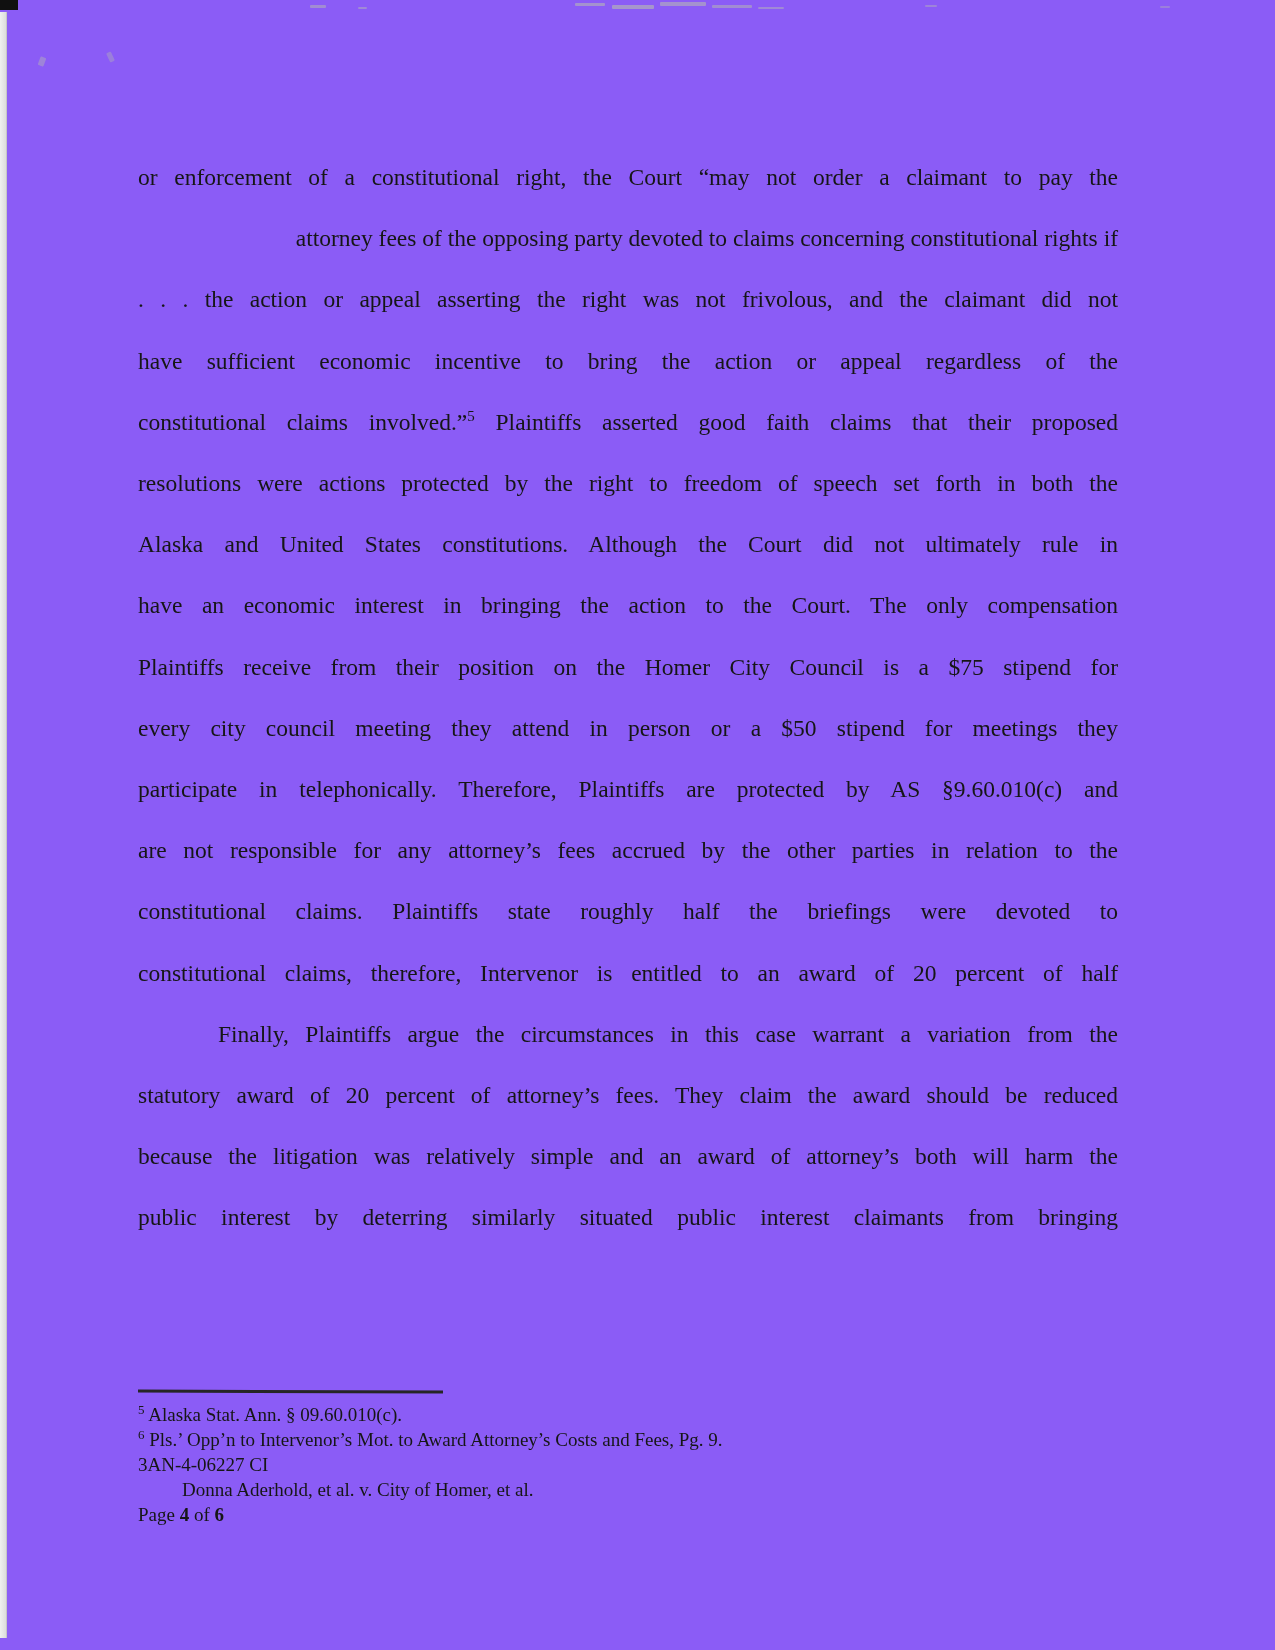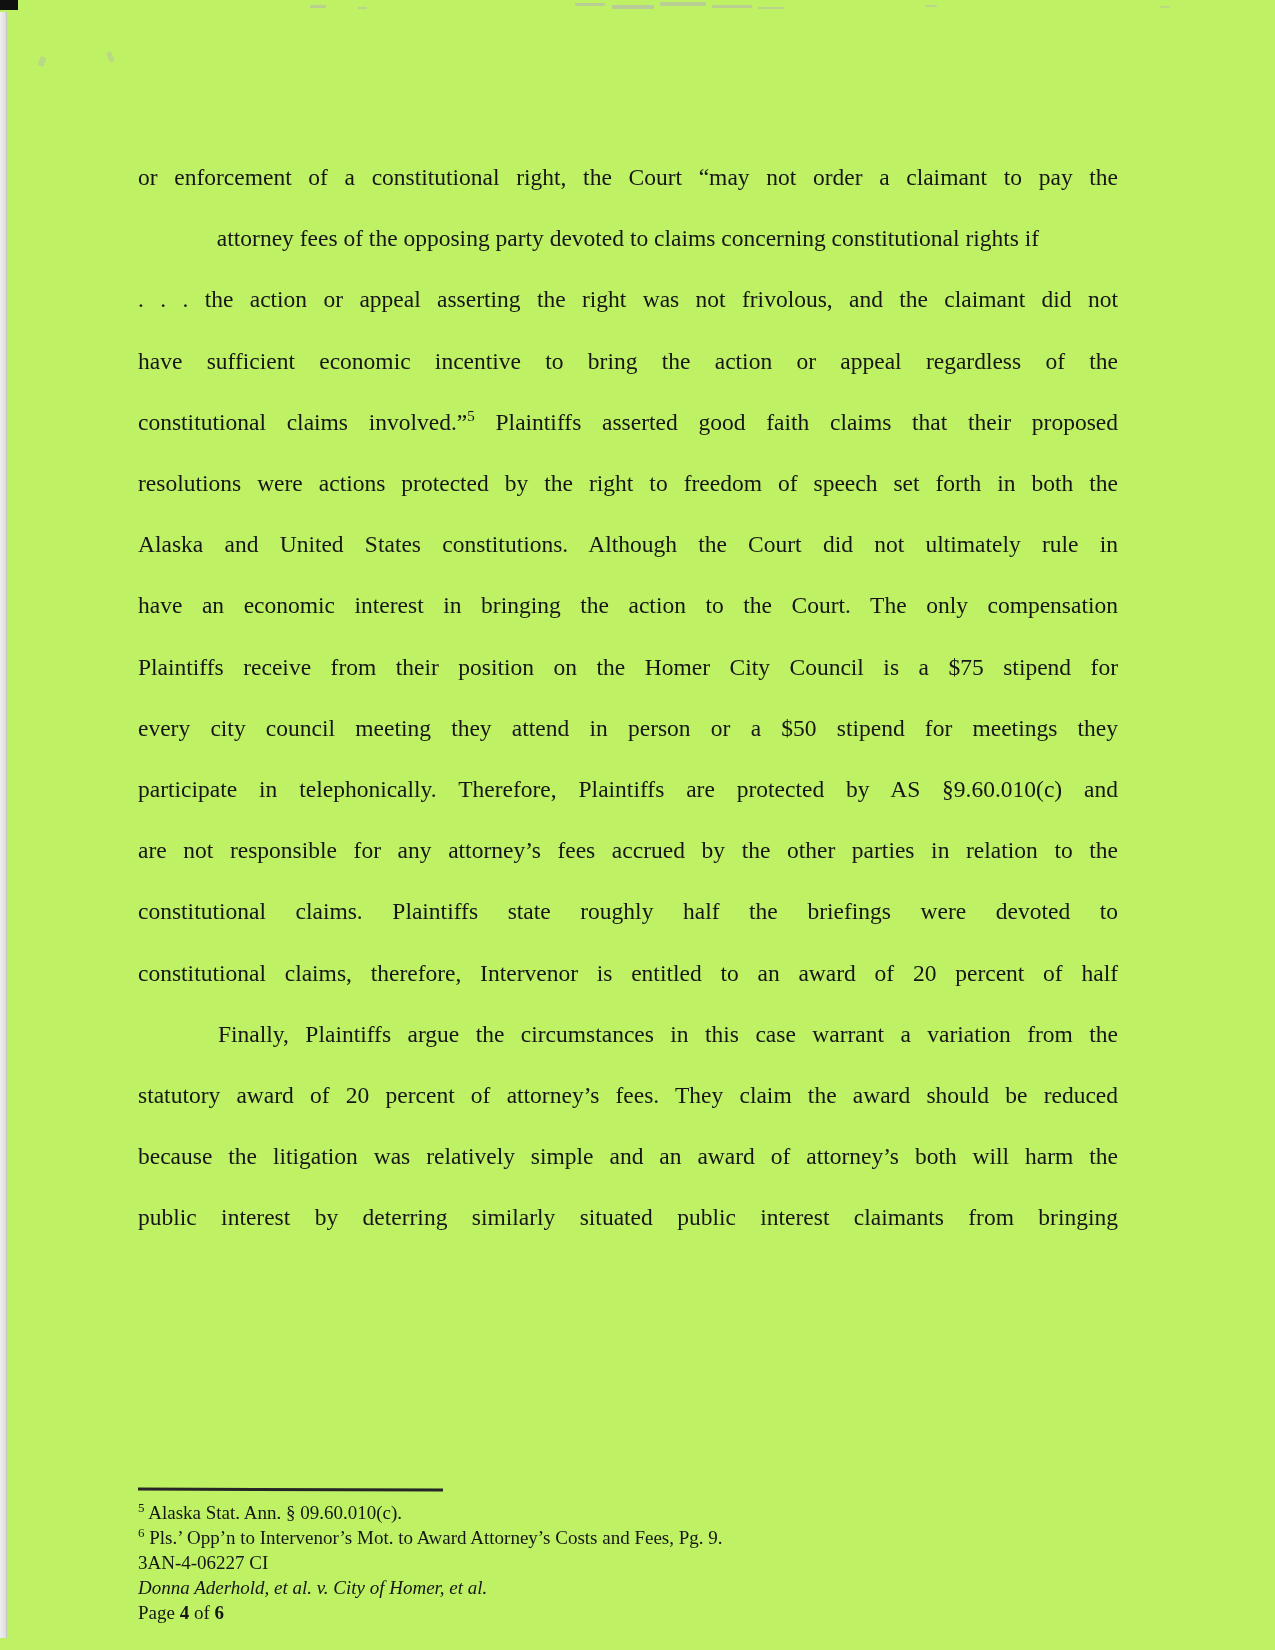--- a/index.html
+++ b/index.html
@@ -4,21 +4,21 @@
 <style>
   html, body {
     margin: 0;
     padding: 0;
     background: #888;
   }
   .page {
     position: relative;
     width: 1275px;
     height: 1650px;
-    background: #bef264;
+    background: #8b5cf6;
     overflow: hidden;
     font-family: "Liberation Serif", "DejaVu Serif", serif;
     color: #161616;
   }
 
   
   .corner-block {
     position: absolute;
     left: 0; top: 0;
     width: 18px; height: 10px;
@@ -40,21 +40,21 @@
   
   .body-text {
     position: absolute;
     left: 138px;
     top: 147px;
     width: 980px;
   }
   .line {
     font-size: 23.5px;
     line-height: 61.2px;
-    text-align: center;
+    text-align: right;
   }
   .line.j {
     text-align: justify;
     text-align-last: justify;
     text-justify: inter-word;
   }
   .line.indent {
     text-indent: 80px;
   }
   .line sup, .fline sup {
@@ -62,41 +62,41 @@
     line-height: 0;
     position: relative;
     top: -9px;
     vertical-align: baseline;
   }
 
   
   .footer-block {
     position: absolute;
     left: 138px;
-    top: 1488px;
+    top: 1390px;
     width: 980px;
   }
   .fnsep {
     width: 305px;
     height: 3px;
     background: #262626;
     margin: 0 0 9px 0;
     transform: rotate(0.15deg);
   }
   .fline {
     font-size: 19px;
     line-height: 25px;
     white-space: nowrap;
   }
   .fline sup {
     font-size: 13px;
     top: -7px;
   }
   .case-name {
-    font-style: italic;
+    margin-left: 44px;
   }
   .b {
     font-weight: bold;
   }
 </style>
 </head>
 <body>
 
 <div class="page">
 

